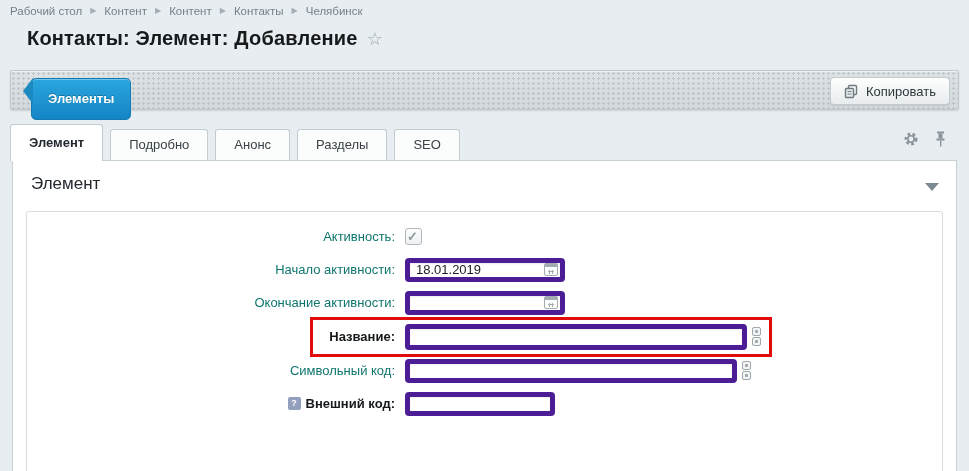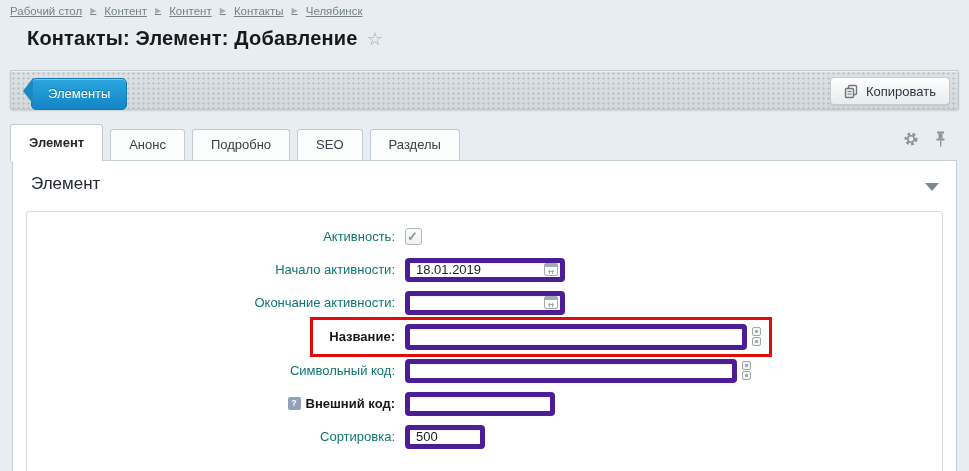--- a/index.html
+++ b/index.html
@@ -7,21 +7,21 @@
   body {
     font-family:"Liberation Sans", sans-serif;
     background:#e7edf0;
     position:relative;
   }
 
   
   .breadcrumb {
     position:absolute; left:10px; top:5px;
     font-size:11.5px; color:#76828b;
-    display:flex; align-items:center;text-decoration:underline;
+    display:flex; align-items:center;
   }
   .crumb { cursor:pointer; }
   .crumb-sep { font-size:8px; color:#a3aeb5; margin:0 8px; line-height:1; }
 
   
   .title-row {
     position:absolute; left:10px; top:27px;
     display:flex; align-items:center;margin-left:17px;
   }
   .page-title { font-size:20px; font-weight:bold; color:#17191b; letter-spacing:.2px; }
@@ -31,24 +31,24 @@
   .toolbar {
     position:absolute; left:10px; right:10px; top:70px; height:40px;
     background:linear-gradient(#dde2e5,#d2d8db);
     background-image:radial-gradient(circle, rgba(140,152,160,.35) 1px, transparent 1.2px),
                      linear-gradient(#dde2e5,#d2d8db);
     background-size:5px 5px, 100% 100%;
     border:1px solid #c2c9cd; border-radius:2px;
     box-shadow:inset 0 1px 0 rgba(255,255,255,.5), 0 1px 2px rgba(0,0,0,.12);
   }
   .btn-back {
-    position:absolute; left:20px; top:7px; height:32px;
+    position:absolute; left:20px; top:7px; height:42px;
     background:linear-gradient(#2aa6de,#1485c5);
     border:1px solid #1478b3; border-radius:5px;
-    color:#fff; font-size:13px; font-weight:normal;
+    color:#fff; font-size:13px; font-weight:bold;
     padding:0 16px; line-height:24px;
     text-shadow:0 -1px 0 rgba(0,0,0,.25);
     cursor:pointer;
     box-shadow:inset 0 1px 0 rgba(255,255,255,.35);
   }
   .btn-back::before {
     content:""; position:absolute; left:-9px; top:-1px;
     border-top:13px solid transparent; border-bottom:13px solid transparent;
     border-right:10px solid #1b8ac0;
   }
@@ -213,24 +213,24 @@
       <rect x="1.5" y="4.5" width="8" height="9" rx="1" fill="#e9edee" stroke="#6f7a80" stroke-width="1.4"></rect>
       <line x1="3.5" y1="7.5" x2="7.5" y2="7.5" stroke="#6f7a80" stroke-width="1"></line>
       <line x1="3.5" y1="10" x2="7.5" y2="10" stroke="#6f7a80" stroke-width="1"></line>
     </svg>
     <span>Копировать</span>
   </button>
 </div>
 
 <div class="tabs">
   <div class="tab active">Элемент</div>
+  <div class="tab">Подробно</div>
   <div class="tab">Анонс</div>
-  <div class="tab">Подробно</div>
+  <div class="tab">Разделы</div>
   <div class="tab">SEO</div>
-  <div class="tab">Разделы</div>
 </div>
 <div class="tab-tools">
   <svg class="tool-icon" width="16" height="16" viewBox="0 0 16 16">
     <circle cx="8" cy="8" r="5" fill="none" stroke="#8a949b" stroke-width="3" stroke-dasharray="2.6 2.3"></circle>
     <circle cx="8" cy="8" r="3.2" fill="none" stroke="#8a949b" stroke-width="1.6"></circle>
   </svg>
   <svg class="tool-icon" width="13" height="16" viewBox="0 0 13 16">
     <rect x="3" y="0.5" width="7" height="2" fill="#8a949b"></rect>
     <rect x="4.5" y="2.5" width="4" height="5" fill="#8a949b"></rect>
     <rect x="2.5" y="7.5" width="8" height="2" fill="#8a949b"></rect>
@@ -294,19 +294,15 @@
     </div>
 
     <div class="frow">
       <div class="flabel bold">
         <span class="help-icon">?</span>
         <span>Внешний код:</span>
       </div>
       <input type="text" class="tinput w-ext" value="" style="">
     </div>
 
-    <div class="frow">
-      <div class="flabel">Сортировка:</div>
-      <input type="text" class="tinput w-sort" value="500" style="">
-    </div>
 
   </div>
 </div>
 
 </body></html>

